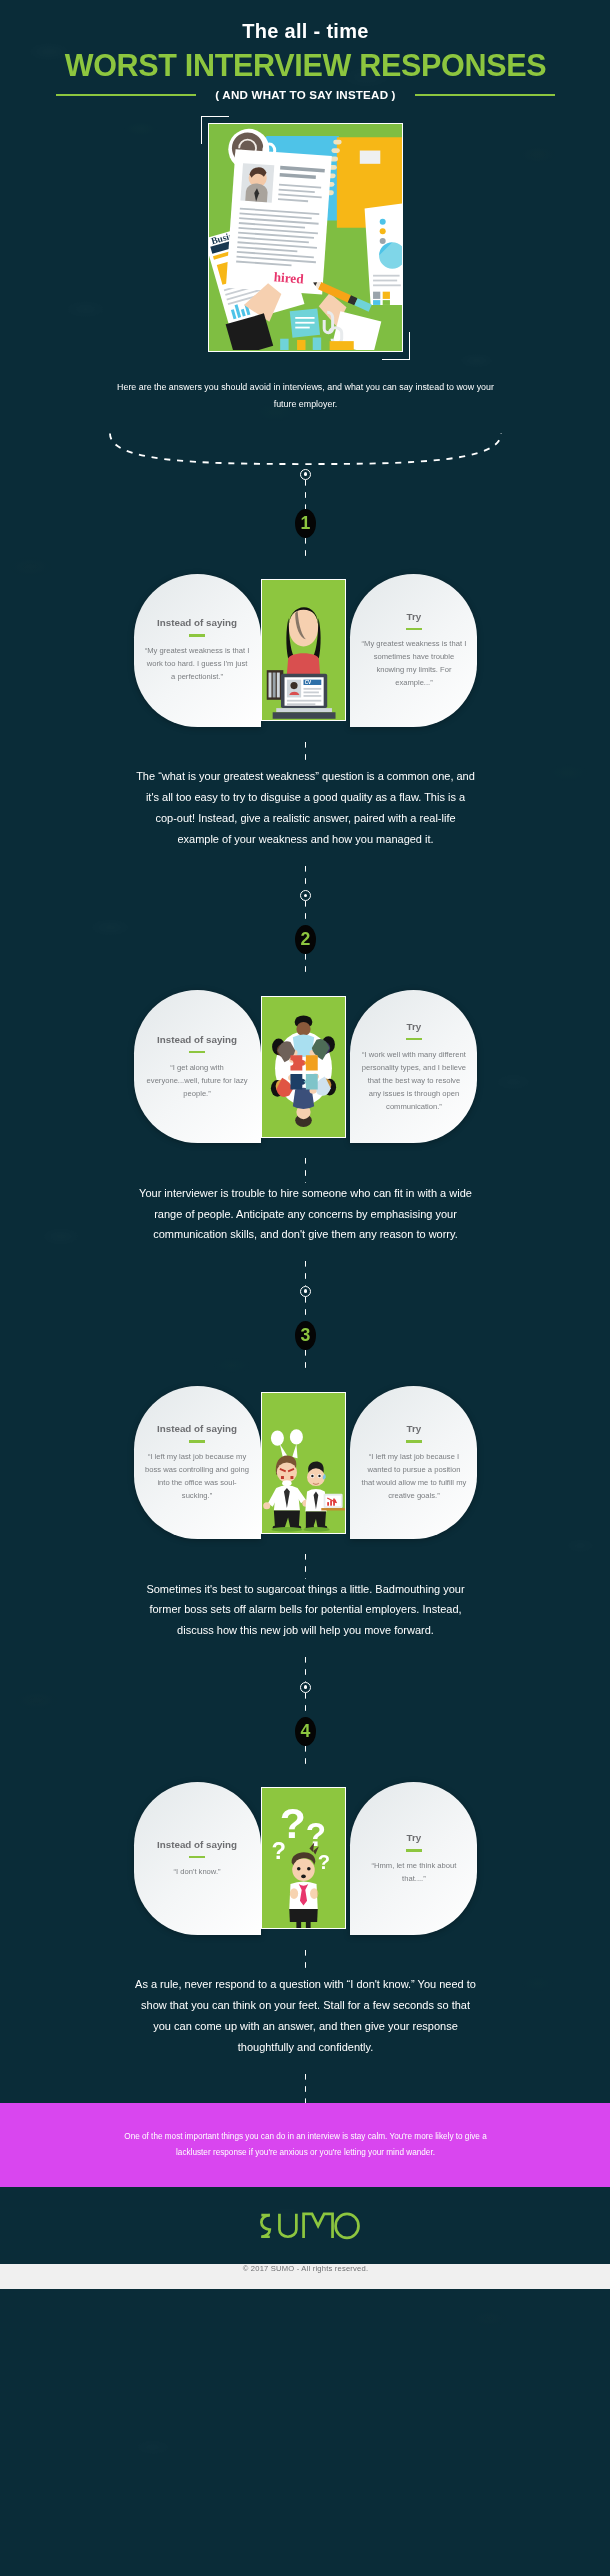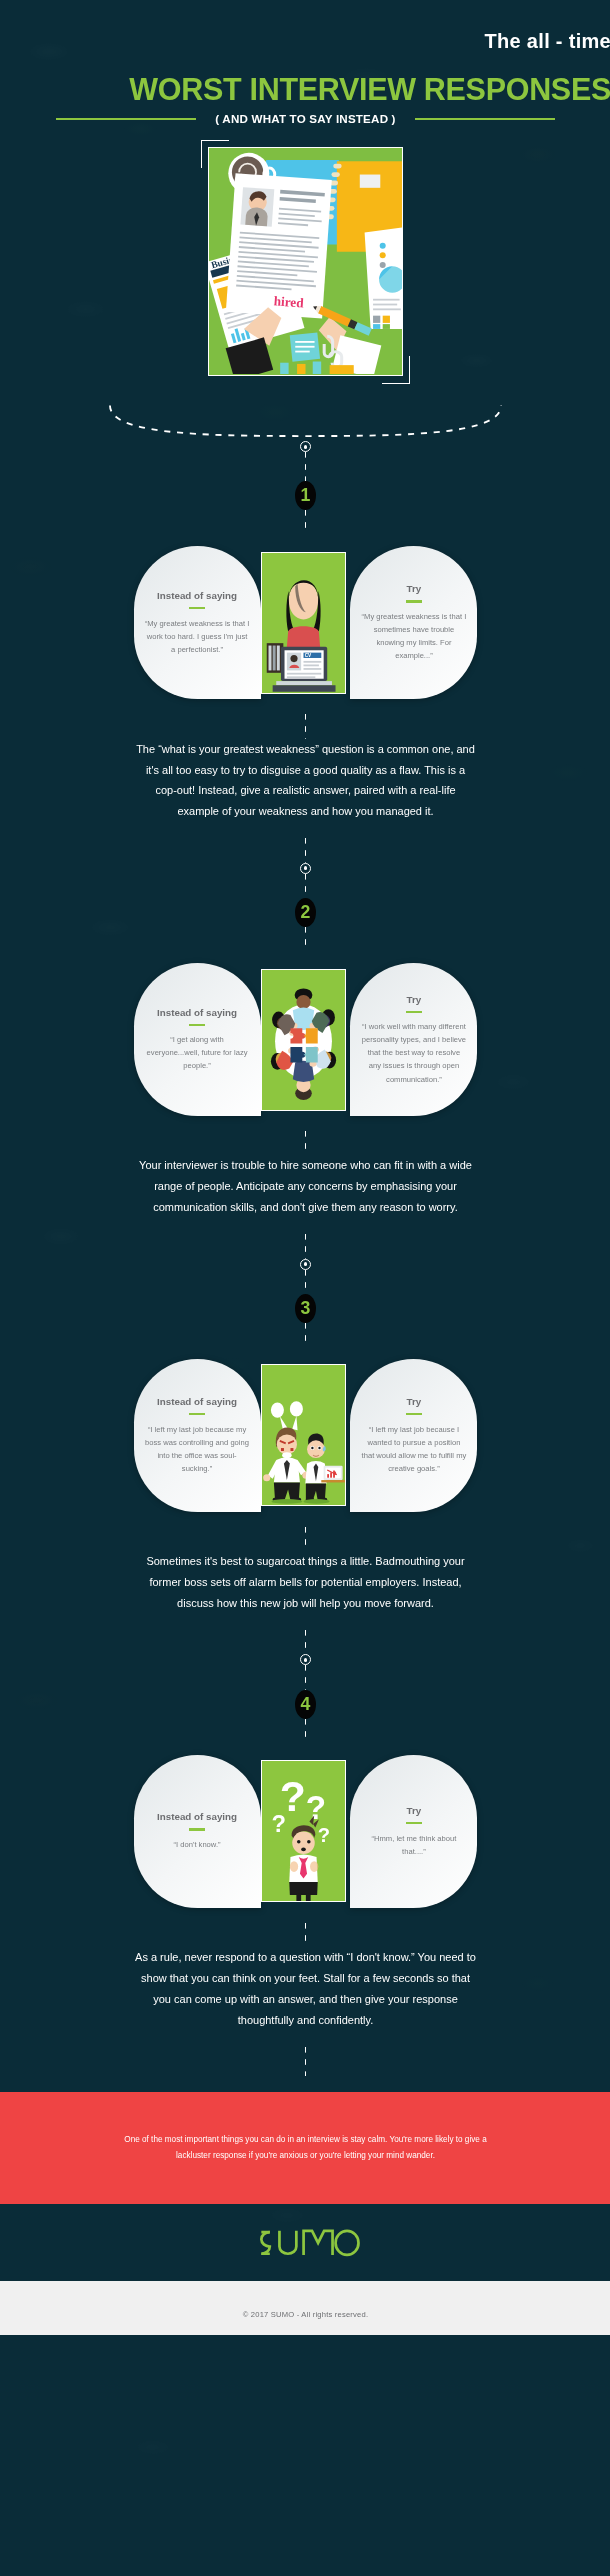--- a/index.html
+++ b/index.html
@@ -52,34 +52,34 @@
       radial-gradient(ellipse 29px 13.4px at 88% 77%, rgba(120,190,110,.028), transparent 70%),
       radial-gradient(ellipse 35px 16px at 15% 82%, rgba(255,255,255,.028), transparent 70%),
       radial-gradient(ellipse 38px 16px at 47% 86%, rgba(255,255,255,.025), transparent 70%),
       radial-gradient(ellipse 33px 14.7px at 80% 90%, rgba(190,150,70,.028), transparent 70%),
       radial-gradient(ellipse 37px 16px at 25% 95%, rgba(255,255,255,.025), transparent 70%);
   }
 
   .content { position: relative; z-index: 2; }
 
   
-  .header { padding-top: 30px; text-align: right; }
+  .header { padding-top: 20px; text-align: center; }
   .title-sub {
     font-size: 20px;
     font-weight: bold;
     color: #ffffff;
     letter-spacing: 0.3px;
     font-family: "Liberation Sans Narrow", "Liberation Sans", sans-serif;
   }
   .title-main {
     font-size: 30.5px;
     font-weight: bold;
     color: #8dc63f;
     letter-spacing: -0.3px;
-    margin-top: 20px;
+    margin-top: 6px;
     line-height: 1.05;
     font-family: "Liberation Sans Narrow", "Liberation Sans", sans-serif;
   }
   .title-rule {
     display: flex;
     align-items: center;
     justify-content: center;
     gap: 19px;
     margin-top: 7.3px;
     padding: 0 27.5px;
@@ -221,39 +221,39 @@
     margin: 0 auto;
     text-align: center;
     font-size: 11px;
     line-height: 1.9;
     color: #ffffff;
     font-family: "Liberation Sans Narrow", "Liberation Sans", sans-serif;
   }
 
   
   .closing {
-    background: #ef4444;
-    padding: 40px 0;
-    margin-top: 16px;
+    background: #d946ef;
+    padding: 26px 0;
+    margin-top: 0;
   }
   .closing-text {
     width: 391px;
     margin: 0 auto;
     text-align: center;
     font-size: 8.2px;
     line-height: 1.95;
     color: #ffffff;
     font-family: "Liberation Sans Narrow", "Liberation Sans", sans-serif;
   }
 
   
   .logo-band { padding: 22px 0 18.3px; text-align: center; }
   .copyright-band {
     background: #f0f0f0;
-    padding: 29px 0 16px;
+    padding: 0 0 16px;
     text-align: center;
   }
   .copyright-text { font-size: 7.6px; color: #6d6e71; letter-spacing: 0.2px; }
 </style>
 </head>
 <body>
 
 <div class="page">
   <div class="bg-texture"></div>
 
@@ -410,20 +410,21 @@
             <rect x="118" y="356" width="14" height="20" fill="#6fd3d8"></rect>
             <rect x="146" y="358" width="14" height="18" fill="#f7b716"></rect>
             <rect x="172" y="354" width="14" height="22" fill="#6fd3d8"></rect>
             <rect x="200" y="360" width="40" height="16" fill="#f7b716"></rect>
           </g>
         </svg>
       </div>
     </div>
 
     <div class="intro">
+      <p>Here are the answers you should avoid in interviews, and what you can say instead to wow your future employer.</p>
     </div>
 
     <div class="curve-wrap" style="margin-top:18.3px;">
       <svg width="611" height="38" viewBox="0 0 1000 62" xmlns="http://www.w3.org/2000/svg" style="display:block;">
         <path d="M180 4 C180 50, 320 54, 500 54 C680 54, 820 50, 820 4" fill="none" stroke="#ffffff" stroke-width="3" stroke-dasharray="10 11" stroke-linecap="butt"></path>
       </svg>
     </div>
     <div class="ring"></div>
     <div class="dashes" style="height:29px;"></div>
 

